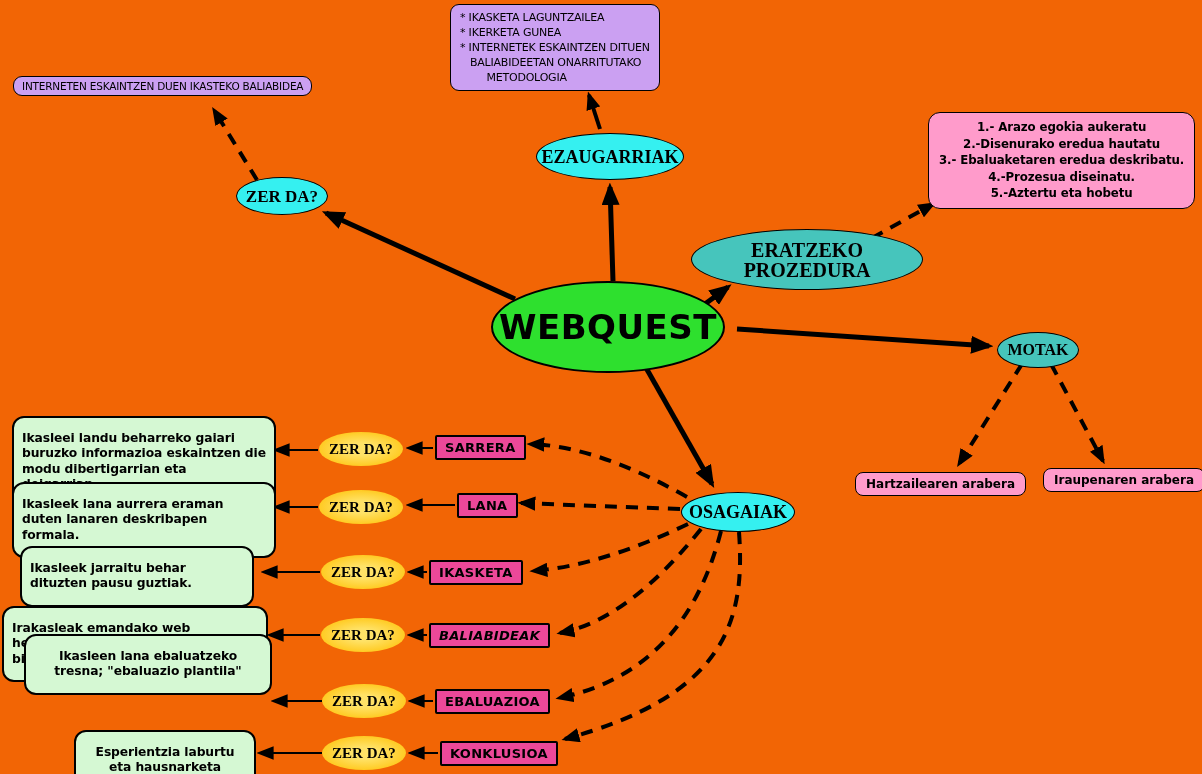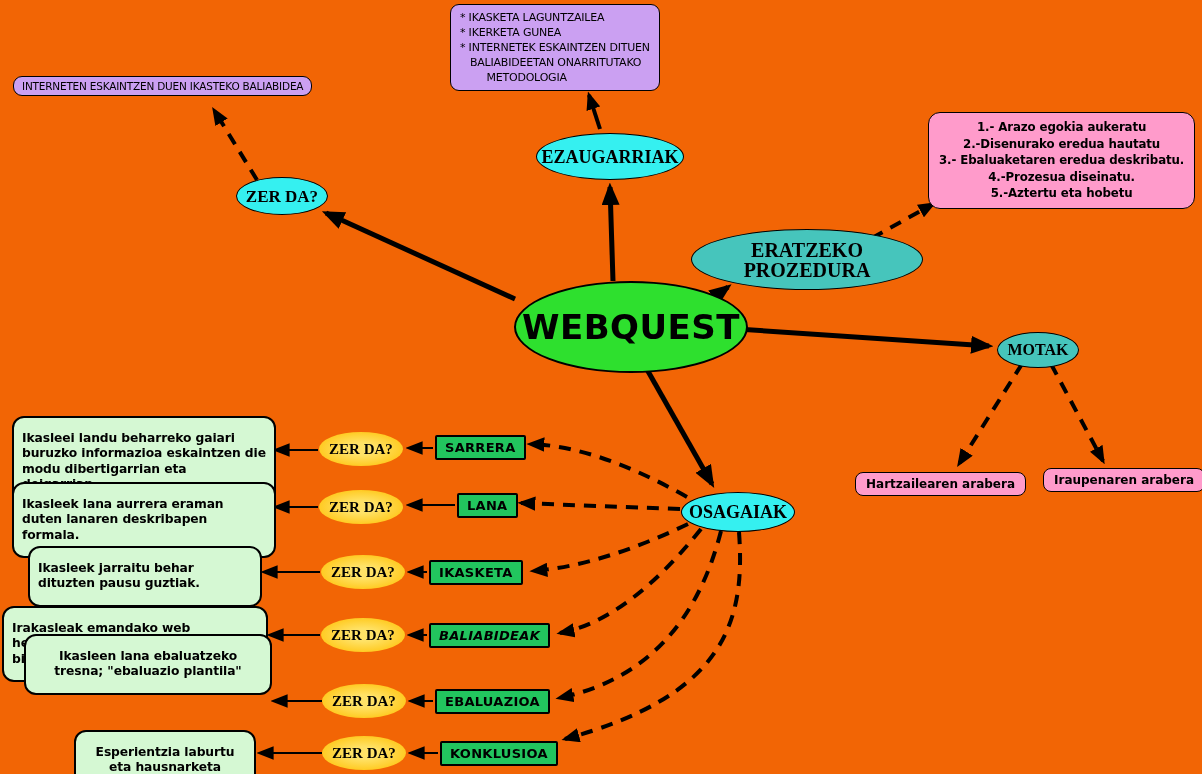--- a/index.html
+++ b/index.html
@@ -15,21 +15,21 @@
   .node.gold{background:radial-gradient(ellipse at center,#FFE267 25%,#FFC40E 85%);border:none;}
   .box{position:absolute;border:1.5px solid #000;}
   .violet{background:#CBA0F2;border-radius:9px;padding:3px 8px;font-size:10.5px;letter-spacing:-.2px;white-space:pre-wrap;}
   .violet.multi{font-size:11px;line-height:15px;padding:5px 9px;}
   .pinkbox{background:#FF9BCB;border-radius:10px;font-weight:bold;}
   .pinkbox.steps{font-size:11.8px;line-height:16.5px;padding:6px 10px;white-space:pre-wrap;letter-spacing:-.1px;border-radius:12px;}
   .pinkbox.tag{font-size:12px;padding:4px 10px;border-radius:8px;white-space:nowrap;}
   .greenbox{background:#D5F8D3;border-radius:12px;border-width:2px;font-weight:bold;
             font-size:12.3px;line-height:1.25;padding:13px 8px;letter-spacing:-.1px;}
   .greenbox.center{text-align:center;}
-  .olive{background:#22c55e;border-width:2px;font-weight:bold;font-size:13px;
+  .olive{background:#ec4899;border-width:2px;font-weight:bold;font-size:13px;
          white-space:nowrap;padding:3px 8px;border-radius:2px;letter-spacing:.3px;}
 </style>
 </head>
 <body>
 
 <div class="canvas">
 
   <svg class="connectors" width="1202" height="774" viewBox="0 0 1202 774">
     <defs>
       <marker id="ah" viewBox="0 0 10 8" markerWidth="4.5" markerHeight="3.6" refX="8" refY="4" orient="auto">
@@ -97,35 +97,35 @@
   <div class="box pinkbox tag" style="left:855px;top:472px;">Hartzailearen arabera</div>
 
   <div class="box pinkbox tag" style="left:1043px;top:468px;">Iraupenaren arabera</div>
 
   <div class="node cyan" style="left:236px;top:177px;width:90px;height:36px;font-size:17px;">ZER DA?</div>
 
   <div class="node cyan" style="left:536px;top:133px;width:146px;height:45px;font-size:18px;">EZAUGARRIAK</div>
 
   <div class="node teal" style="left:691px;top:229px;width:230px;height:59px;font-size:20px;">ERATZEKO PROZEDURA</div>
 
-  <div class="node green" style="left:514px;top:281px;width:230px;height:88px;font-size:34px;">WEBQUEST</div>
+  <div class="node green" style="left:491px;top:281px;width:230px;height:88px;font-size:34px;">WEBQUEST</div>
 
   <div class="node teal" style="left:997px;top:332px;width:80px;height:34px;font-size:16px;">MOTAK</div>
 
   <div class="node cyan" style="left:681px;top:492px;width:112px;height:38px;font-size:18px;">OSAGAIAK</div>
 
   <div class="box greenbox" style="left:12px;top:416px;width:244px;">Ikasleei landu beharreko gaiari buruzko informazioa eskaintzen die modu dibertigarrian eta deigarrian.</div>
   <div class="node gold" style="left:319px;top:432px;width:84px;height:34px;font-size:15px;">ZER DA?</div>
   <div class="box olive" style="left:435px;top:435px;">SARRERA</div>
 
   <div class="box greenbox" style="left:12px;top:482px;width:244px;">Ikasleek lana aurrera eraman duten lanaren deskribapen formala.</div>
   <div class="node gold" style="left:319px;top:490px;width:84px;height:34px;font-size:15px;">ZER DA?</div>
   <div class="box olive" style="left:457px;top:493px;">LANA</div>
 
-  <div class="box greenbox" style="left:28px;top:546px;width:214px;">Ikasleek jarraitu behar dituzten pausu guztiak.</div>
+  <div class="box greenbox" style="left:20px;top:546px;width:214px;">Ikasleek jarraitu behar dituzten pausu guztiak.</div>
   <div class="node gold" style="left:321px;top:555px;width:84px;height:34px;font-size:15px;">ZER DA?</div>
   <div class="box olive" style="left:429px;top:560px;">IKASKETA</div>
 
   <div class="box greenbox" style="left:2px;top:606px;width:246px;">Irakasleak emandako web helbideak ikasleen lana bideratzeko.</div>
   <div class="node gold" style="left:321px;top:618px;width:84px;height:34px;font-size:15px;">ZER DA?</div>
   <div class="box olive" style="left:429px;top:623px;font-style:italic;">BALIABIDEAK</div>
 
   <div class="box greenbox center" style="left:24px;top:634px;width:228px;">Ikasleen lana ebaluatzeko tresna; "ebaluazio plantila"</div>
   <div class="node gold" style="left:322px;top:684px;width:84px;height:34px;font-size:15px;">ZER DA?</div>
   <div class="box olive" style="left:435px;top:689px;">EBALUAZIOA</div>

